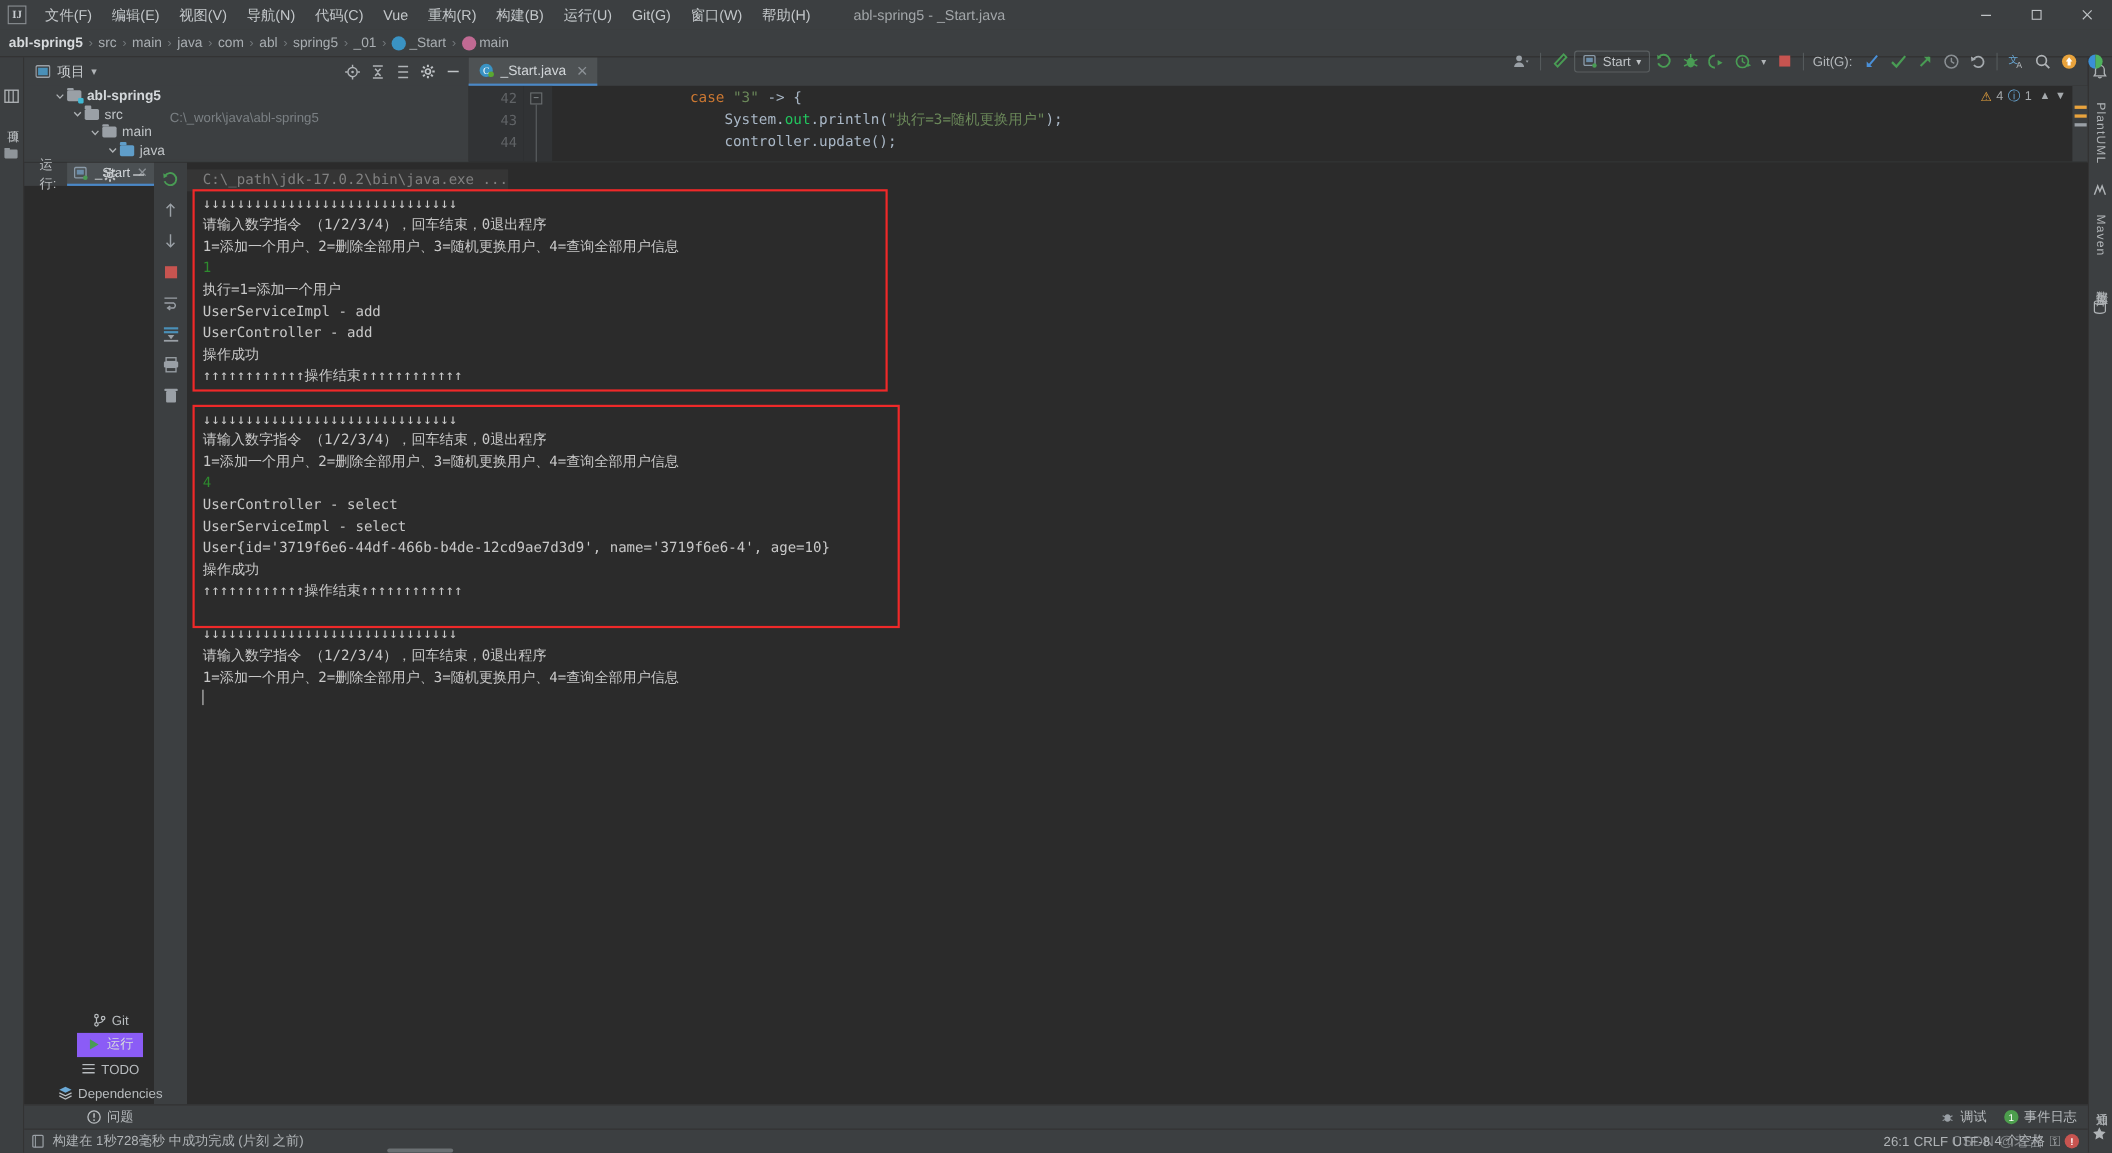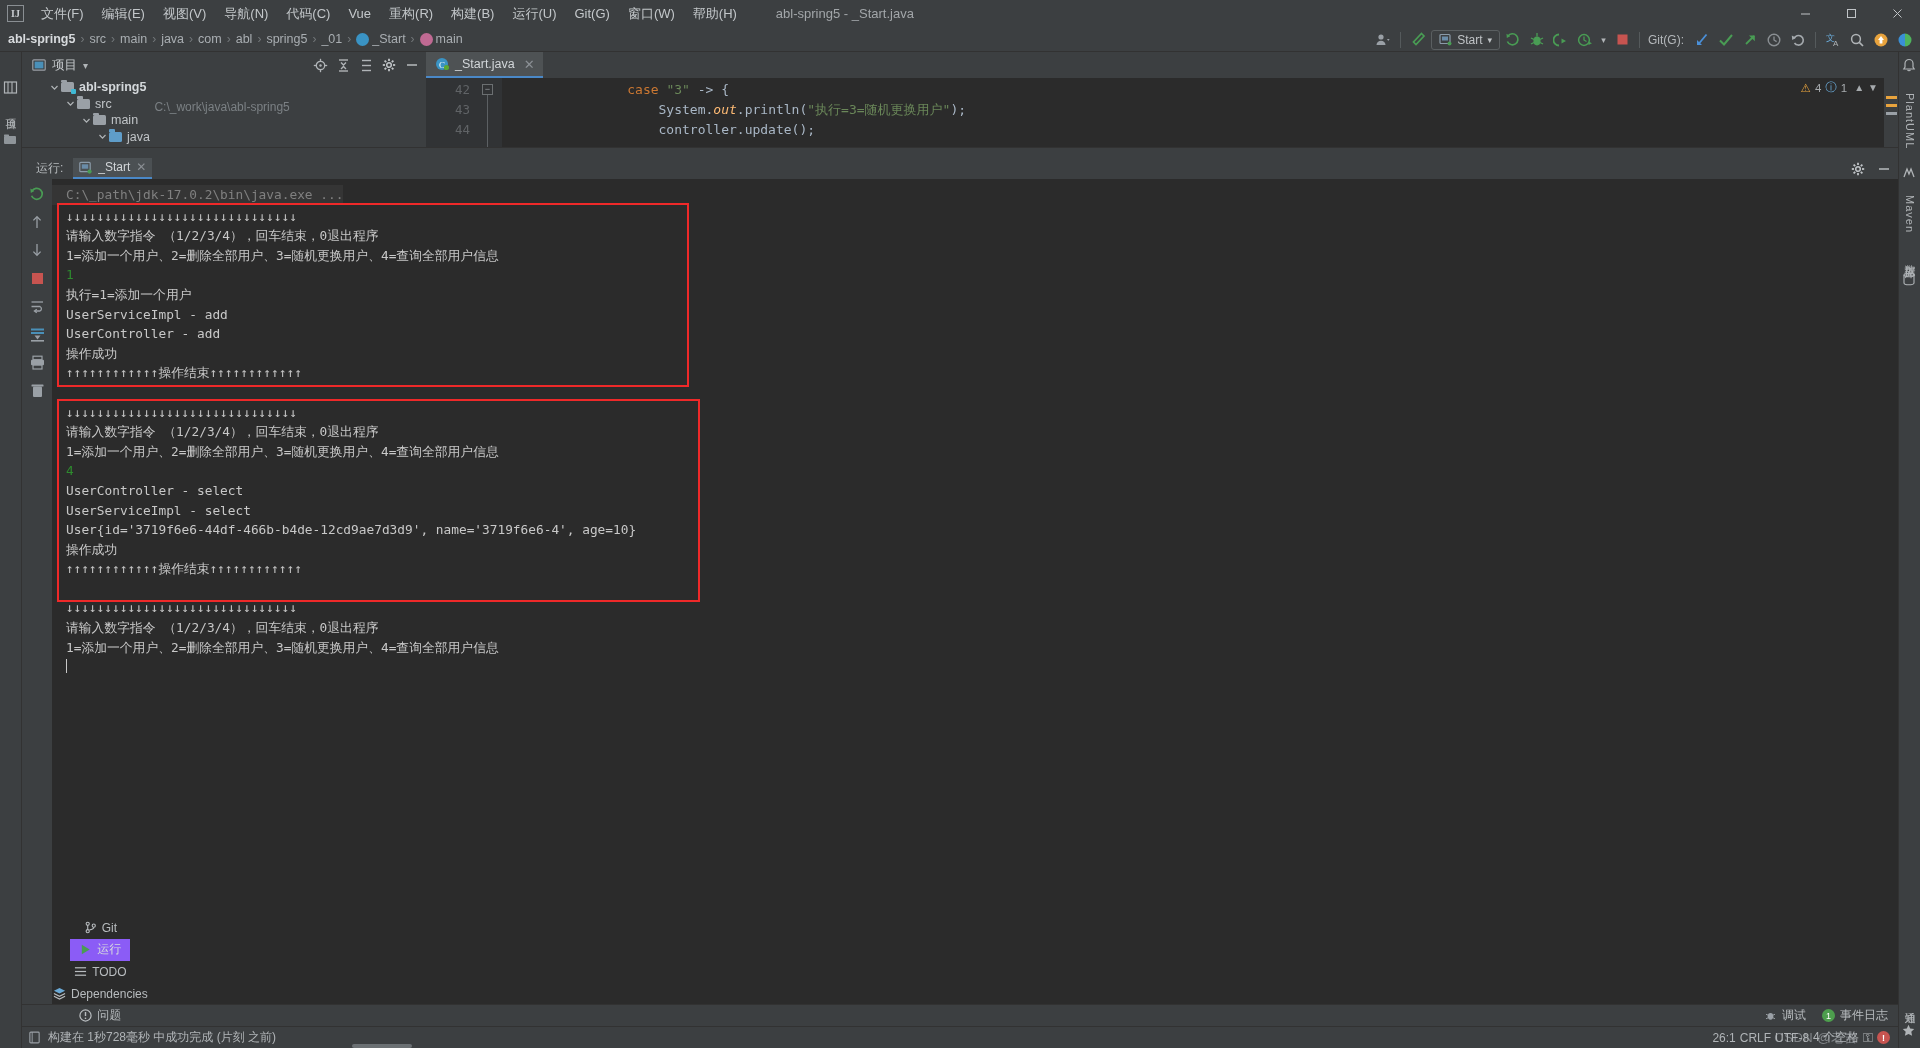--- a/index.html
+++ b/index.html
@@ -40,21 +40,21 @@
   .navbar{
     height:25px; background:#3c3f41; display:flex; align-items:center;
     padding-left:8px; flex:0 0 25px; border-bottom:1px solid #323232;
     position:relative;
   }
   .crumb{ font-size:12.5px; color:#a9aeb2; white-space:nowrap; }
   .crumb.root{ color:#d7dadd; font-weight:bold; }
   .crumb-sep{ color:#72777a; font-size:12px; margin:0 5px; }
   .crumb-ico{ width:13px;height:13px;border-radius:50%;margin-right:3px;display:inline-block;vertical-align:-2px;}
   .toolbar-right{
-    position:absolute; right:4px; top:0; height:25px; display:flex; align-items:center; gap:2px;
+    position:absolute; right:4px; top:16px; height:25px; display:flex; align-items:center; gap:2px;
   }
   .tb-ico{ width:22px; height:22px; display:flex; align-items:center; justify-content:center; }
   .tb-sep{ width:1px; height:16px; background:#555a5c; margin:0 4px; }
   .run-config{
     display:flex; align-items:center; gap:5px; height:20px; padding:0 7px;
     border:1px solid #5a5f61; border-radius:3px; font-size:12px; color:#c0c4c7;
   }
   .git-label{ font-size:12px; color:#b4b8bb; margin:0 5px 0 2px; }
 
   
@@ -131,33 +131,33 @@
     border:1px solid #6b6f71; color:#9aa0a3; font-size:9px; line-height:9px; text-align:center;
   }
   .fold-line{ position:absolute; left:11px; top:17px; width:1px; height:80px; background:#5c6063; }
   .code{
     flex:1 1 auto; font-family:"DejaVu Sans Mono", monospace; font-size:13px;
     padding-top:2px; color:#a9b7c6; overflow:hidden;
   }
   .code div{ height:20px; line-height:20px; white-space:pre; }
   .k-kw{ color:#cc7832; }
   .k-str{ color:#6a8759; }
-  .k-field{ color:#fdba74; font-style:italic; }
+  .k-field{ color:#22c55e; }
   .k-plain{ color:#a9b7c6; }
   .insp-strip{
     position:absolute; right:0; top:0; width:14px; height:100%; background:#3c3f41;
   }
   .insp-mark{ position:absolute; right:1px; width:11px; height:3px; }
   .ed-badge{
     position:absolute; right:20px; top:2px; display:flex; align-items:center; gap:4px;
     font-size:11.5px; color:#a6aaad;
   }
 
   
-  .run-window{ flex:1 1 auto; display:flex; flex-direction:column; min-height:0; background:#2b2b2b;margin-top:10px; }
+  .run-window{ flex:1 1 auto; display:flex; flex-direction:row; min-height:0; background:#2b2b2b; }
   .run-head{
     height:21px; background:#3c3f41; display:flex; align-items:center; padding-left:14px; gap:10px;
     flex:0 0 21px; position:relative;
   }
   .run-head-lbl{ font-size:12px; color:#b7bbbe; }
   .run-tab{
     display:flex; align-items:center; gap:6px; font-size:12px; color:#d2d6d9;
     padding:0 6px; height:21px; line-height:21px; border-bottom:2px solid #4a88c7;
     background:#4b5053;
   }

